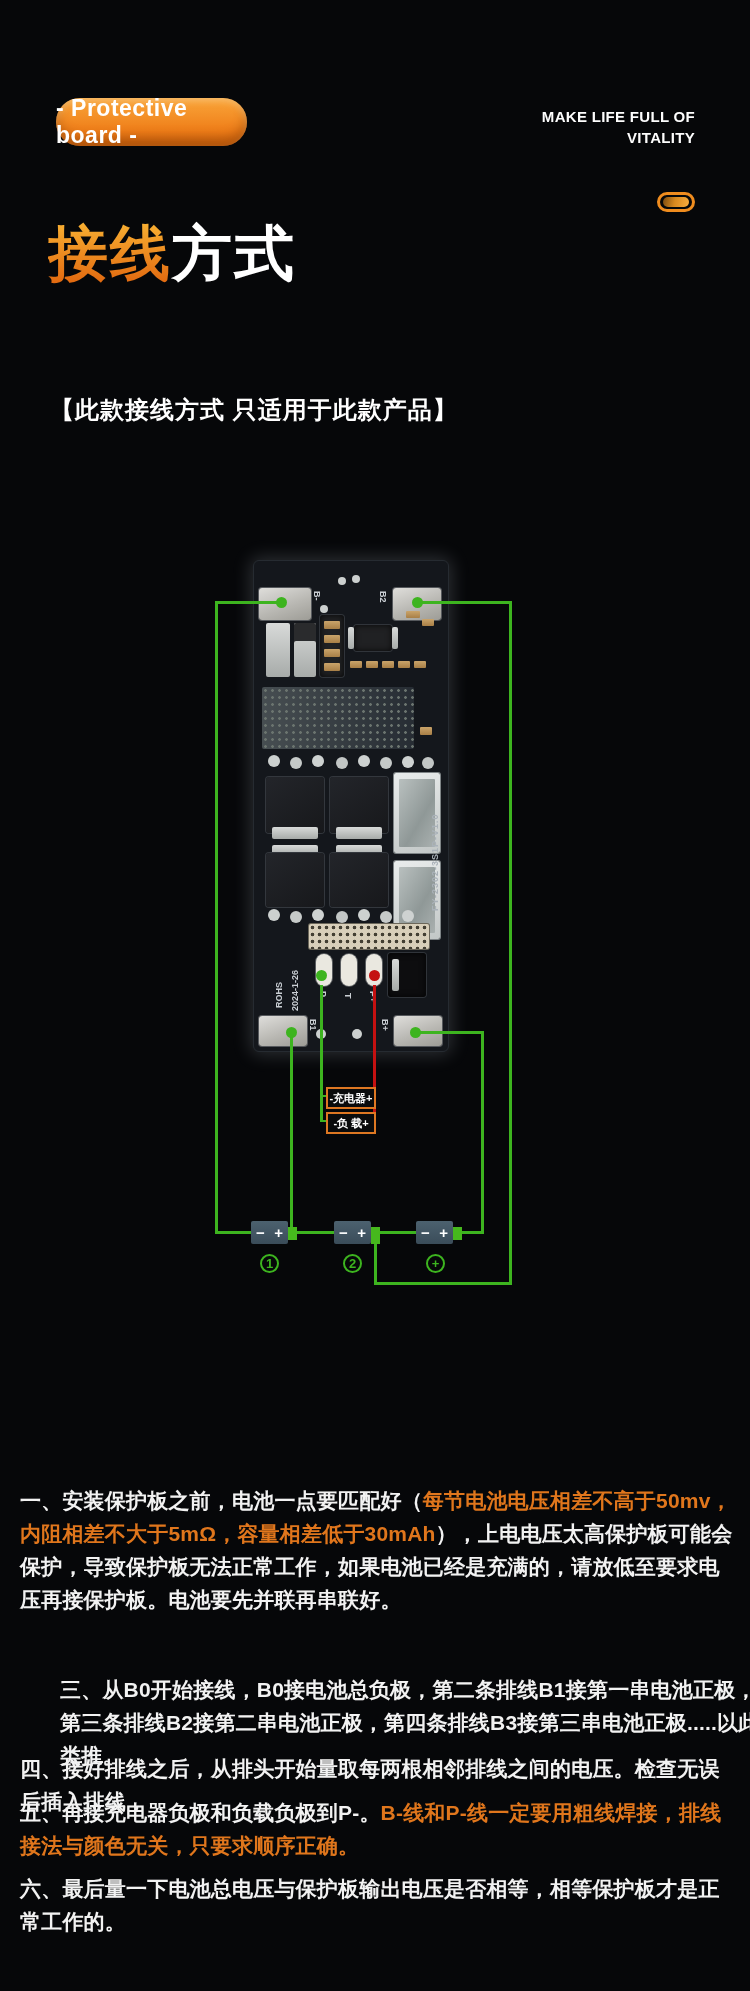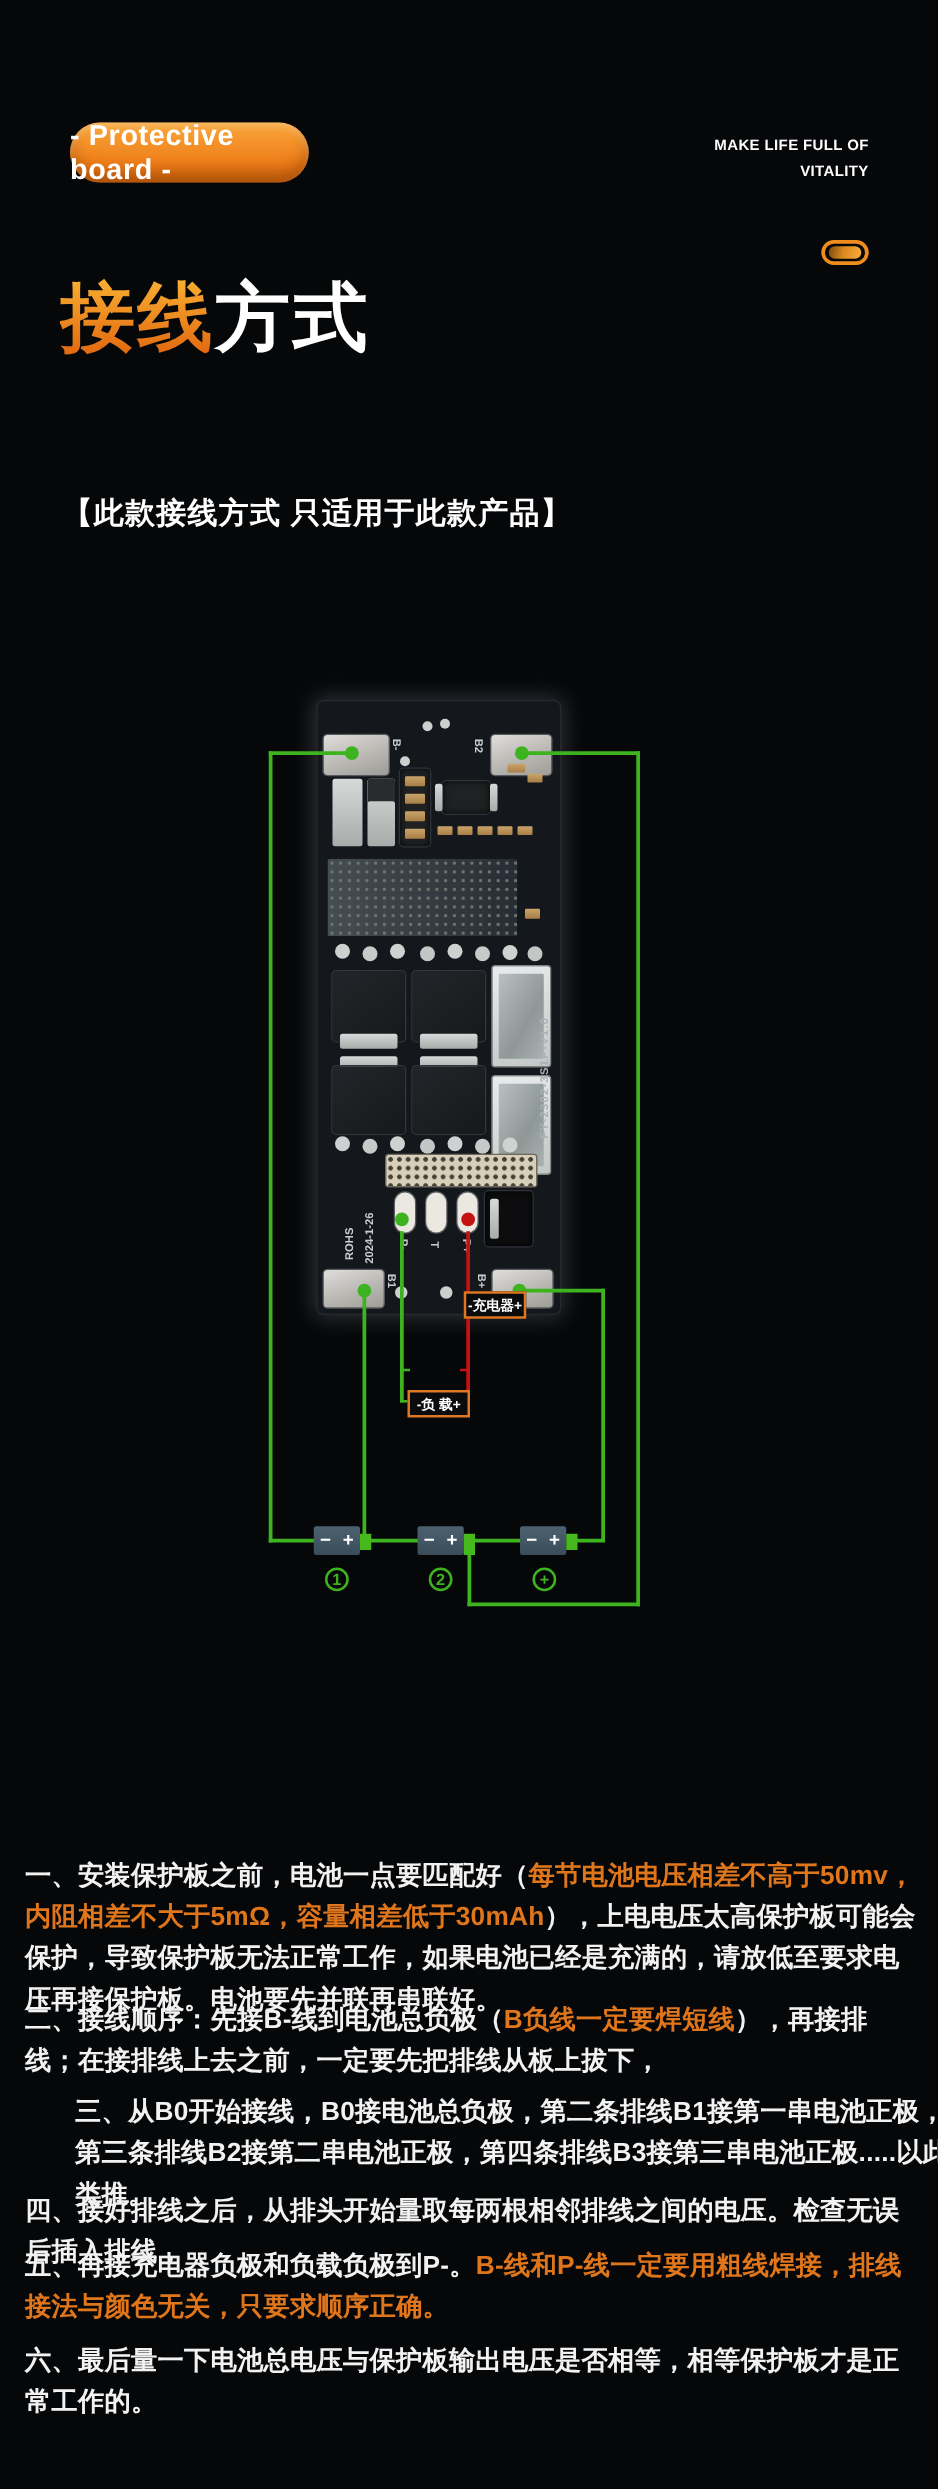--- a/index.html
+++ b/index.html
@@ -6,21 +6,21 @@
   body{font-family:"Liberation Sans","DejaVu Sans",sans-serif;}
   .page{position:relative;width:750px;height:1991px;background:#060709;overflow:hidden;margin:0 auto;}
   .abs{position:absolute;}
 
   
   .badge{left:56px;top:98px;width:191px;height:48px;border-radius:24px;
     background:linear-gradient(180deg,#f9a63a 0%,#ef7d18 70%,#d96a10 100%);
     box-shadow:inset 0 -8px 12px rgba(120,50,0,.45), inset 0 3px 6px rgba(255,220,160,.5);
     display:flex;align-items:center;justify-content:center;}
   .badge span{color:#fff;font-weight:bold;font-size:23px;letter-spacing:.5px;}
-  .slogan{right:55px;top:106px;text-align:right;color:#fdfdfd;font-weight:bold;font-size:12px;line-height:21px;letter-spacing:.3px;}
+  .slogan{right:55px;top:106px;text-align:right;color:#fdfdfd;font-weight:bold;font-size:15px;line-height:21px;letter-spacing:.3px;}
   .batt-icon{left:657px;top:192px;width:32px;height:14px;border:3px solid #ef8c1e;border-radius:10px;}
   .batt-icon i{display:block;margin:2px 3px;height:10px;border-radius:5px;
     background:linear-gradient(100deg,#7c4b10 0%,#d9891e 45%,#f9ac3e 100%);}
 
   
   .title-line{left:48px;font-weight:bold;font-size:60px;letter-spacing:2px;color:#ffffff;white-space:nowrap;}
   .t1{top:214px;} .t2{top:292px;}
   .grad-orange{background:linear-gradient(180deg,#f9b233 0%,#e0650e 100%);
     -webkit-background-clip:text;background-clip:text;color:transparent;}
   .subtitle{left:50px;top:394px;color:#fff;font-weight:bold;font-size:24px;letter-spacing:1px;white-space:nowrap;}
@@ -185,21 +185,21 @@
   <div class="wire-red" style="left:368px;top:1095px;width:6px;height:2px;"></div>
   <div class="wire-red" style="left:368px;top:1120px;width:6px;height:2px;"></div>
 
   <div class="dot" style="left:276px;top:597px;"></div>
   <div class="dot" style="left:412px;top:597px;"></div>
   <div class="dot" style="left:286px;top:1027px;"></div>
   <div class="dot" style="left:410px;top:1027px;"></div>
   <div class="dot" style="left:316px;top:970px;"></div>
   <div class="dot-red" style="left:369px;top:970px;"></div>
 
-  <div class="conn-label" style="top:1033px;margin-left:45px;">-充电器+</div>
+  <div class="conn-label" style="top:1087px;">-充电器+</div>
   <div class="conn-label" style="top:1112px;">-负 载+</div>
 
   <div class="cell" style="left:251px;">
     <span>−</span>
     <span>+</span>
   </div>
   <div class="cell-tab" style="left:288px;"></div>
   <div class="cell" style="left:334px;">
     <span>−</span>
     <span>+</span>
@@ -210,19 +210,18 @@
     <span>+</span>
   </div>
   <div class="cell-tab" style="left:453px;"></div>
 
   <div class="circ-num" style="left:260px;">1</div>
   <div class="circ-num" style="left:343px;">2</div>
   <div class="circ-num" style="left:426px;">+</div>
 
 
   <div class="para" style="top:1484px;"><span class="seg-white">一、安装保护板之前，电池一点要匹配好（</span><span class="seg-orange">每节电池电压相差不高于50mv，内阻相差不大于5mΩ，容量相差低于30mAh</span><span class="seg-white">），上电电压太高保护板可能会保护，导致保护板无法正常工作，如果电池已经是充满的，请放低至要求电压再接保护板。电池要先并联再串联好。</span></div>
-  <div class="para" style="top:1599px;"><span class="seg-white">二、接线顺序：先接B-线到电池总负极（</span><span class="seg-orange">B负线一定要焊短线</span><span class="seg-white">），再接排线；在接排线上去之前，一定要先把排线从板上拔下，</span></div>
   <div class="para" style="top:1673px;margin-left:40px;"><span class="seg-white">三、从B0开始接线，B0接电池总负极，第二条排线B1接第一串电池正极，第三条排线B2接第二串电池正极，第四条排线B3接第三串电池正极.....以此类推。</span></div>
   <div class="para" style="top:1752px;"><span class="seg-white">四、接好排线之后，从排头开始量取每两根相邻排线之间的电压。检查无误后插入排线，</span></div>
   <div class="para" style="top:1796px;"><span class="seg-white">五、再接充电器负极和负载负极到P-。</span><span class="seg-orange">B-线和P-线一定要用粗线焊接，排线接法与颜色无关，只要求顺序正确。</span></div>
   <div class="para" style="top:1872px;"><span class="seg-white">六、最后量一下电池总电压与保护板输出电压是否相等，相等保护板才是正常工作的。</span></div>
 
 </div>
 
 </body></html>

